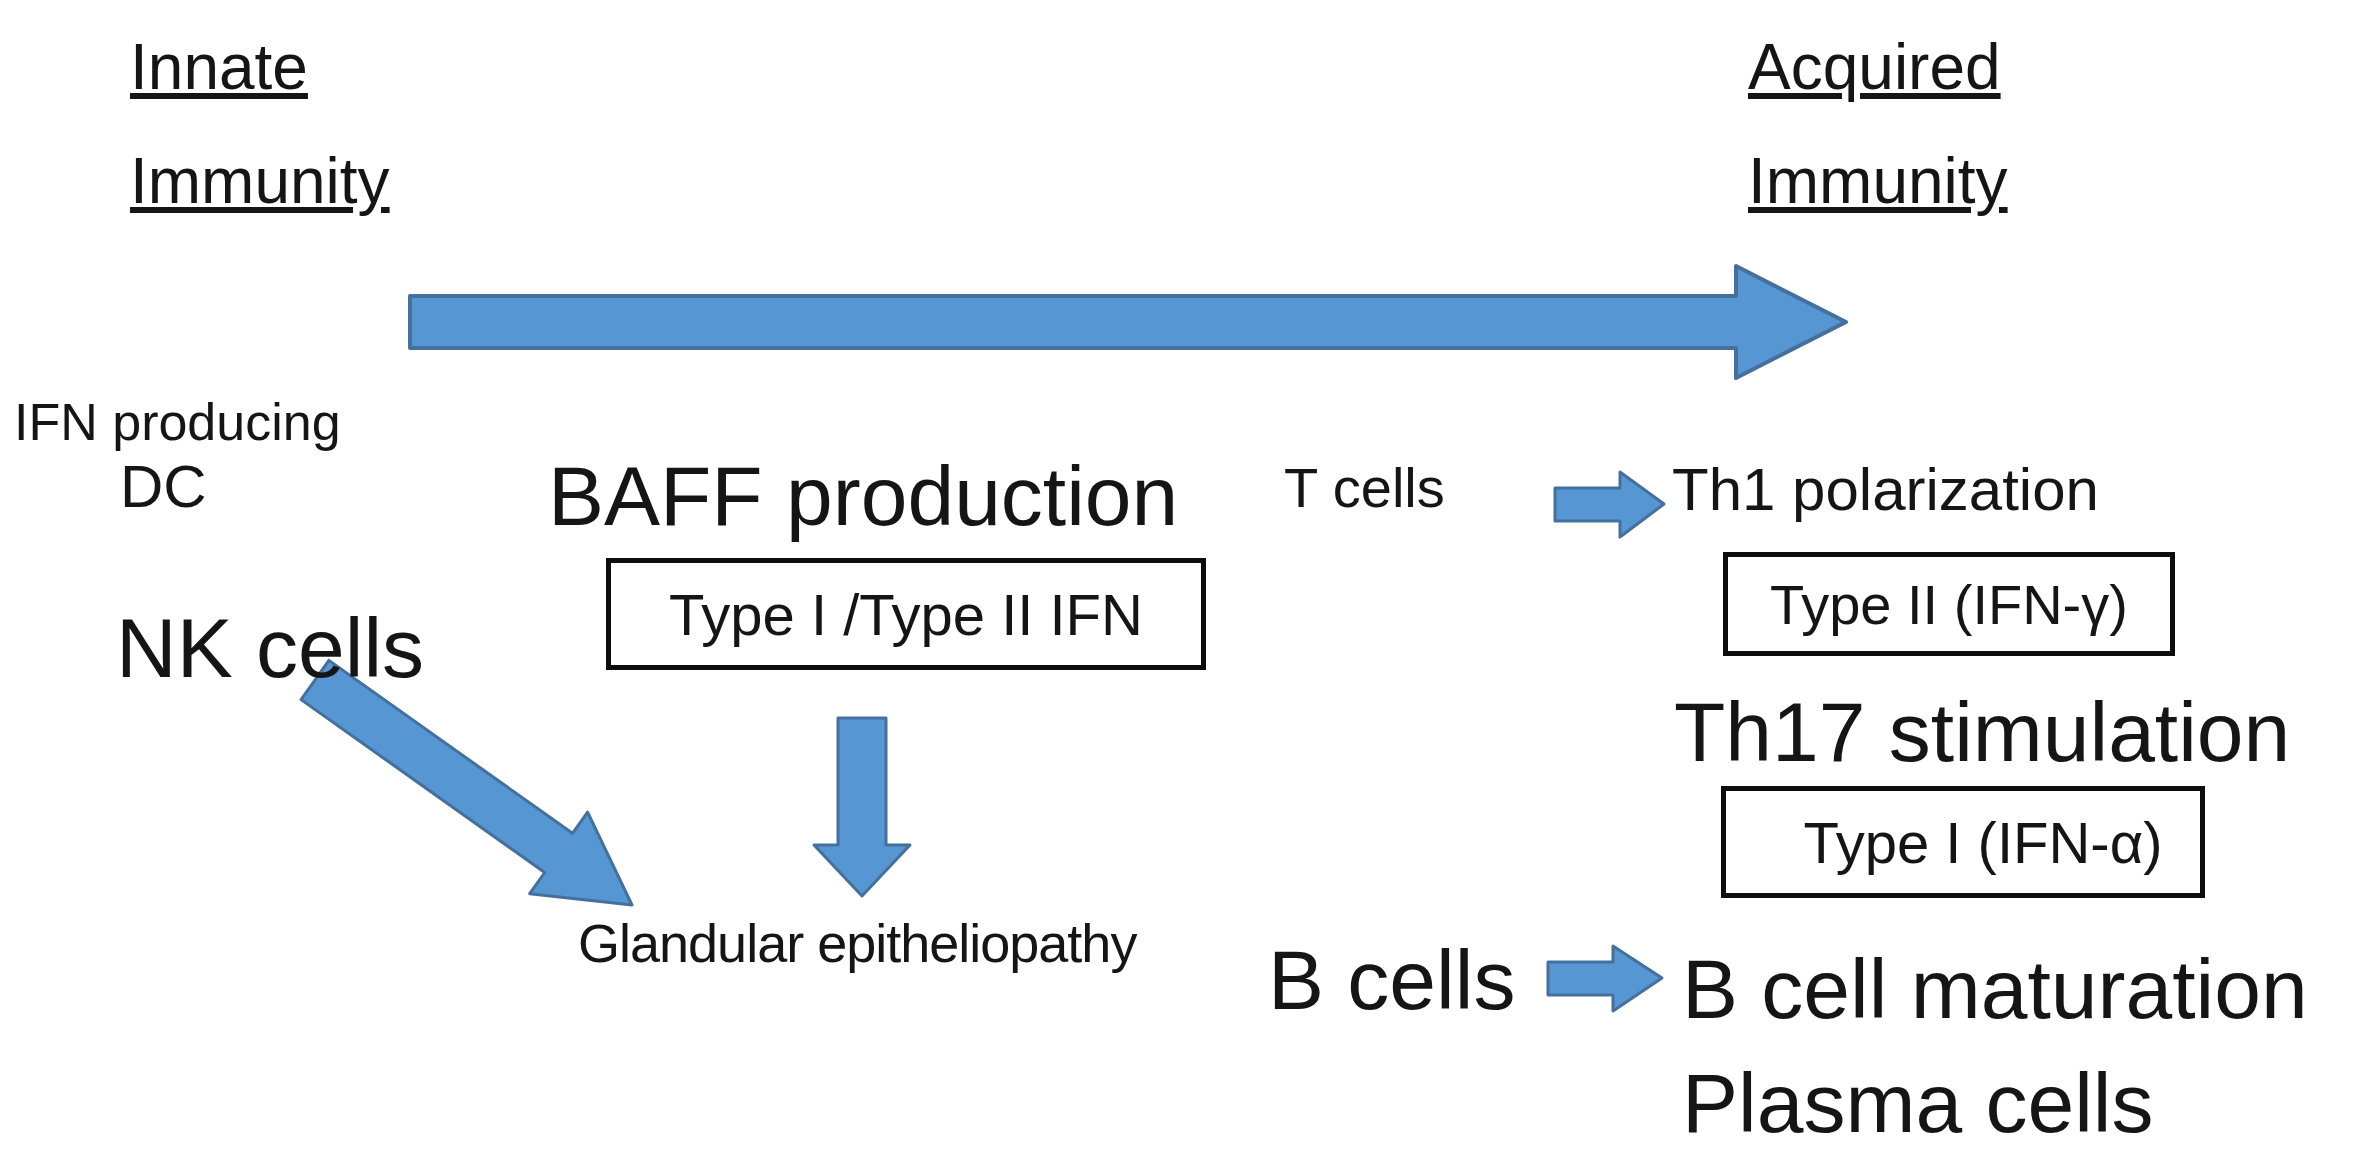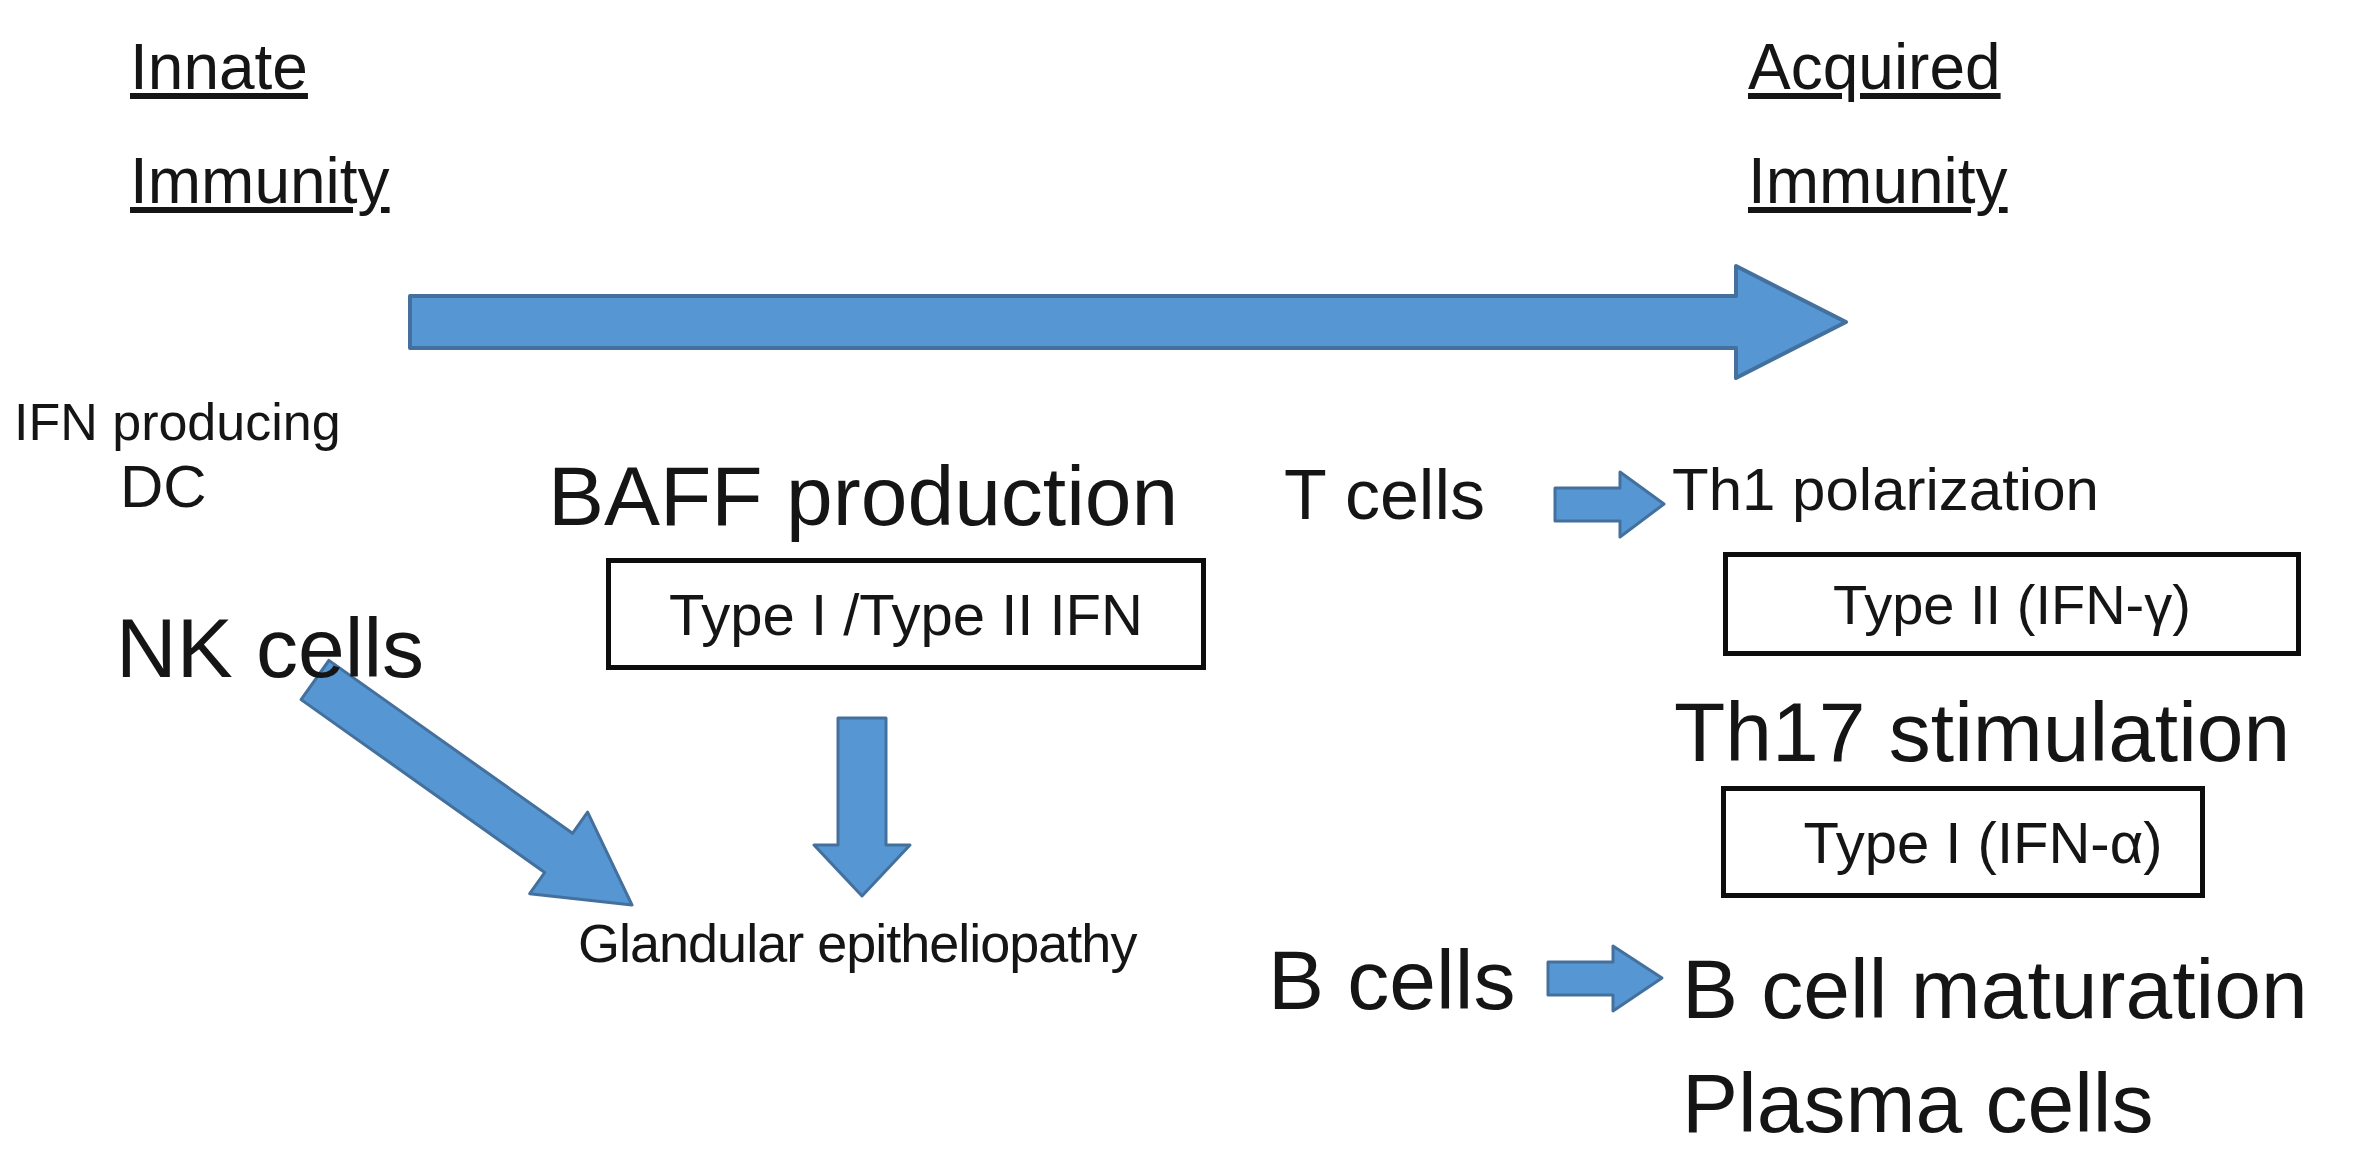--- a/index.html
+++ b/index.html
@@ -20,39 +20,39 @@
   #acquired-label { left: 1748px; top: 10px; }
 
   
   #ifn-producing-label { left: 14px;  top: 392px; font-size: 52px; }
   #dc-label            { left: 120px; top: 452px; font-size: 60px; text-align: center; }
   #nk-cells-label      { left: 116px; top: 600px; font-size: 84px; }
   #baff-label          { left: 548px; top: 448px; font-size: 84px; }
   #glandular-label     { left: 578px; top: 912px; font-size: 54px; letter-spacing: -1px; }
 
   
-  #t-cells-label  { left: 1284px; top: 455px; font-size: 70px; }
+  #t-cells-label  { left: 1284px; top: 455px; font-size: 56px; }
   #th1-label      { left: 1672px; top: 455px; font-size: 60px; }
   #th17-label     { left: 1674px; top: 684px; font-size: 84px; }
   #b-cells-label  { left: 1268px; top: 932px; font-size: 84px; }
   #b-maturation-group { left: 1682px; top: 932px; font-size: 84px; line-height: 114px; }
 
   
   .obox {
     position: absolute;
     box-sizing: border-box;
     border: 5px solid var(--box-border, #0d0d0d);
     display: flex;
     align-items: center;
     justify-content: center;
     white-space: nowrap;
     background: transparent;
   }
   #ifn-types-box   { left: 606px;  top: 558px; width: 600px; height: 112px; font-size: 58px; }
-  #th1-type-box    { left: 1723px; top: 552px; width: 578px; height: 104px; font-size: 56px; }
+  #th1-type-box    { left: 1723px; top: 552px; width: 452px; height: 104px; font-size: 56px; }
   #th17-type-box   { left: 1721px; top: 786px; width: 484px; height: 112px; font-size: 58px; padding-left: 40px; }
 
   
   svg.arrow-layer { position: absolute; left: 0; top: 0; }
   .arrow {
     fill: var(--arrow-fill, #5596d3);
     stroke: var(--arrow-stroke, #44709d);
     stroke-width: 3;
     stroke-linejoin: round;
   }

